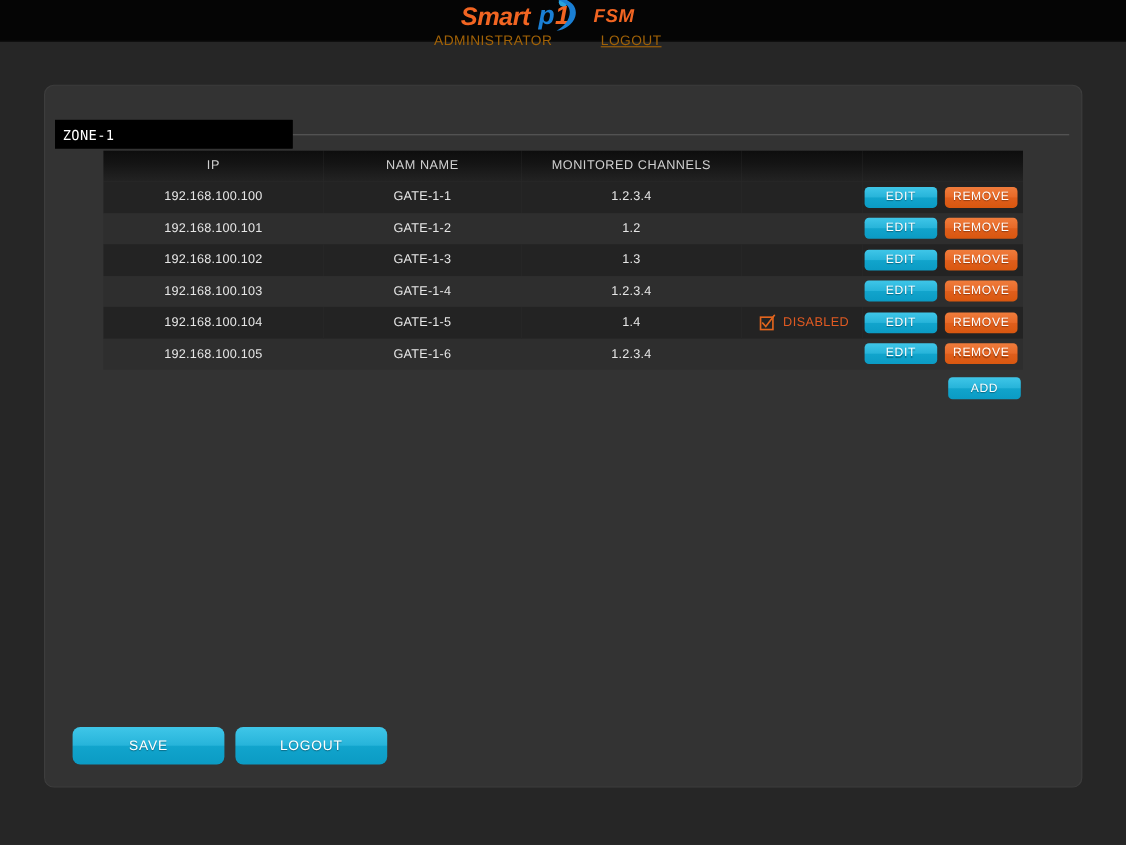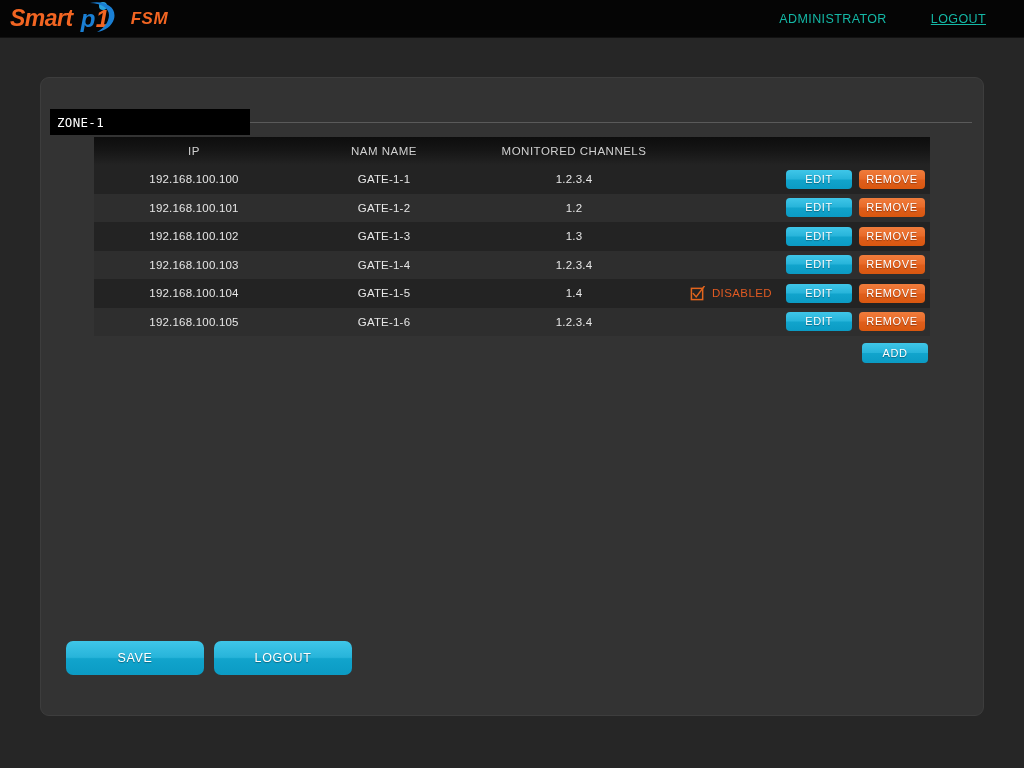--- a/index.html
+++ b/index.html
@@ -19,20 +19,21 @@
   .topbar {
     position: relative;
     height: 38px;
     background: #050505;
     border-bottom: 1px solid #111;
     display: flex;
     align-items: center;
     justify-content: space-between;
     padding: 0 38px 0 10px;
     box-sizing: border-box;
+    flex-direction: column;
   }
   .logo {
     display: flex;
     align-items: center;
     gap: 6px;
     font-style: italic;
     font-weight: bold;
     user-select: none;
   }
   .logo-smart {
@@ -86,21 +87,21 @@
     font-size: 17px;
     letter-spacing: 0.5px;
     margin-left: 2px;
     font-style: italic;
   }
   .topbar-right {
     display: flex;
     align-items: center;
     gap: 44px;
     font-size: 12.5px;
-    color: #14b8a6;
+    color: #a16207;
     letter-spacing: 0.4px;
     justify-content: flex-end;
   }
   .topbar-right .logout {
     text-decoration: underline;
     cursor: pointer;
   }
   .topbar-right .admin {
     cursor: default;
   }
@@ -125,21 +126,21 @@
   }
   .panel-title {
     font-size: 18px;
     color: #cfcfcf;
     letter-spacing: 0.6px;
     font-weight: normal;
     margin: 0;
     width: 172px;
   }
   .zone-input {
-    width: 200px;
+    width: 216px;
     height: 26px;
     background: #000000;
     border: 1px solid #000;
     color: #ffffff;
     font-family: "DejaVu Sans Mono", monospace;
     font-size: 12.5px;
     padding: 0 6px;
     box-sizing: border-box;
     outline: none;
     letter-spacing: 0.3px;
@@ -253,21 +254,21 @@
     margin: 7px 12px 0 53px;
     display: flex;
     justify-content: flex-end;
     padding-right: 2px;
     box-sizing: border-box;
   }
 
   .footer {
     position: absolute;
     left: 25px;
-    bottom: 40px;
+    bottom: 20px;
     display: flex;
     gap: 10px;
   }
   .btn-footer {
     width: 138px;
     height: 34px;
     border-radius: 7px;
     font-size: 12.5px;
     letter-spacing: 0.7px;
   }

